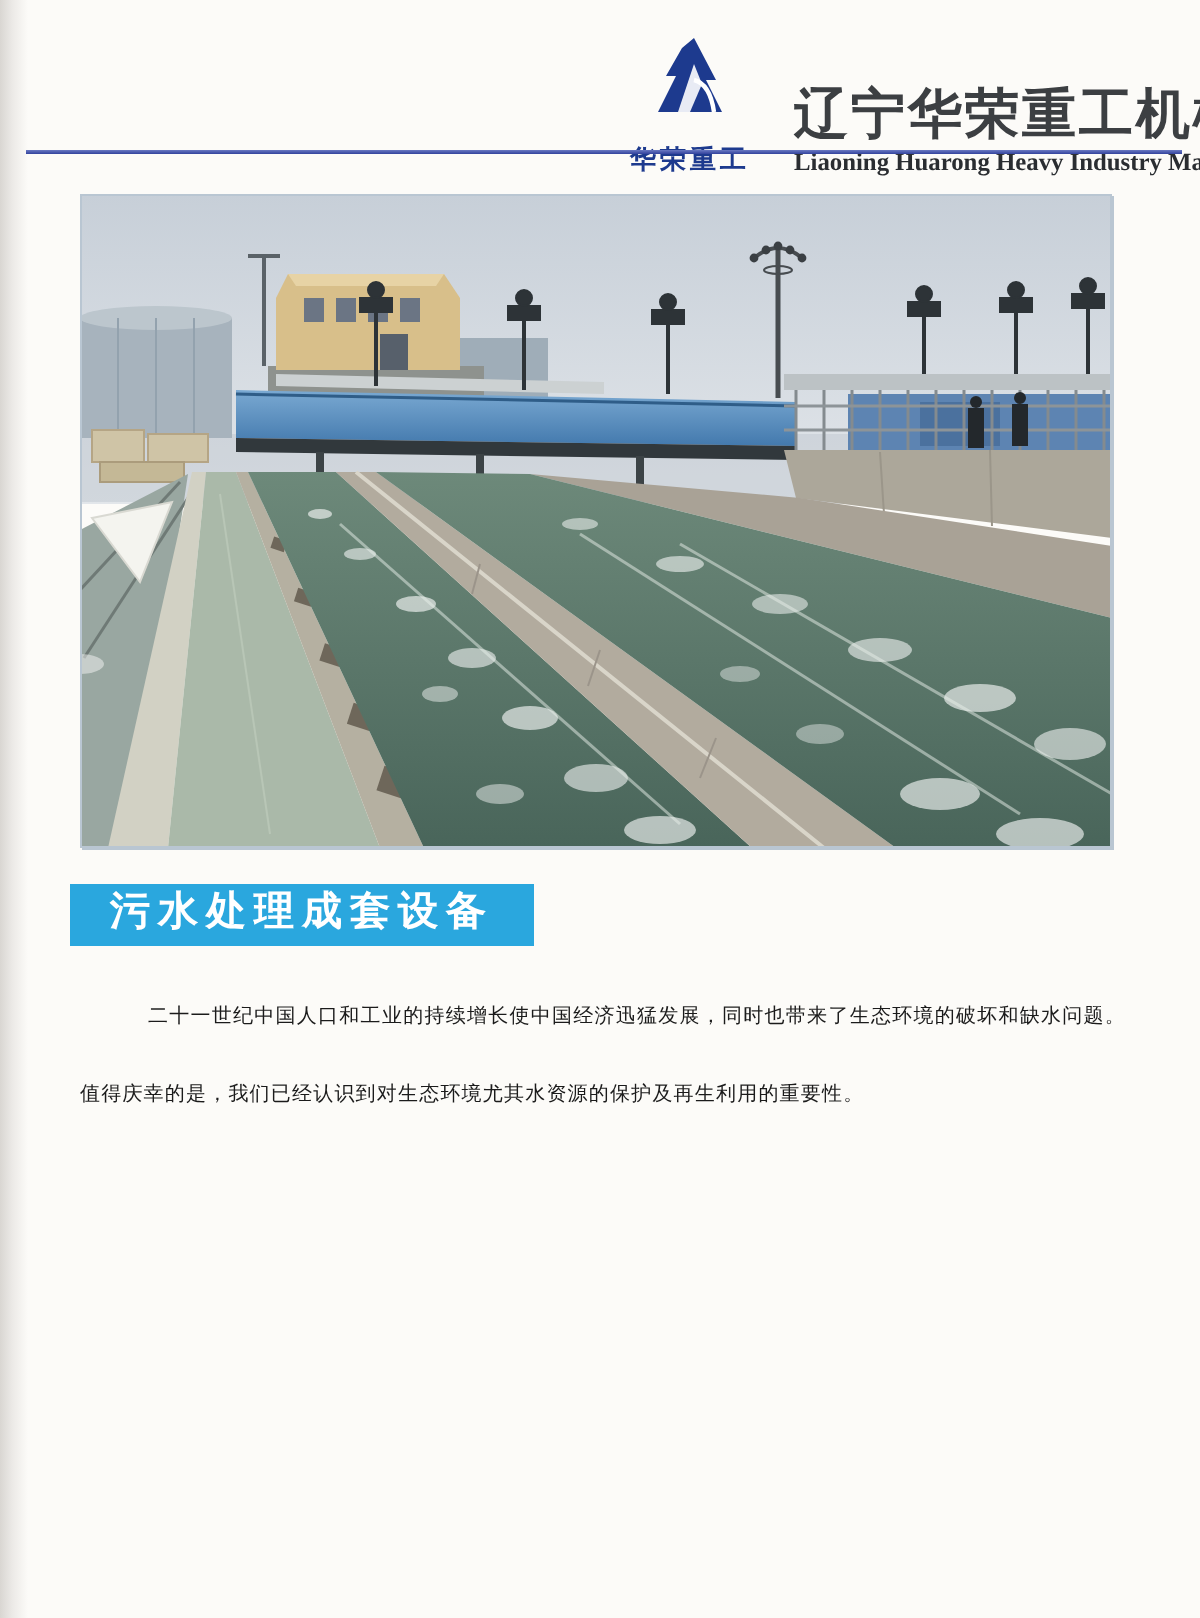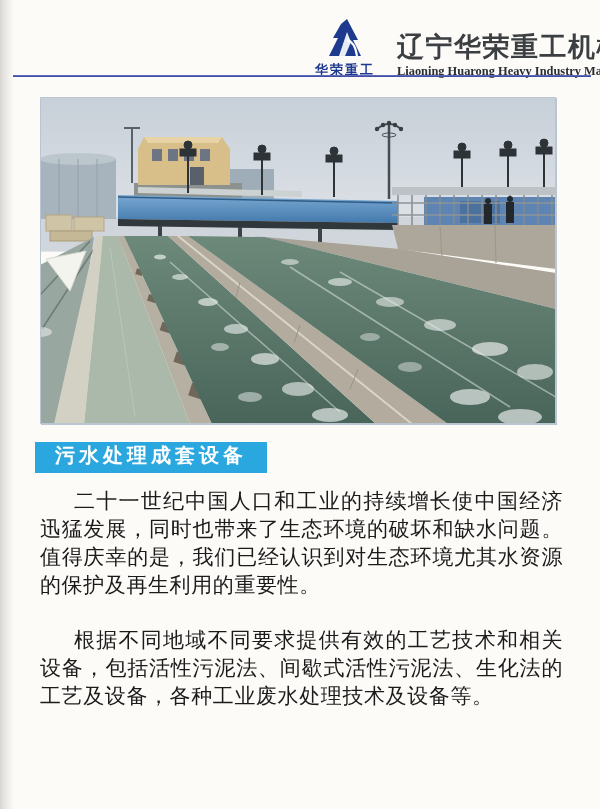--- a/index.html
+++ b/index.html
@@ -23,21 +23,21 @@
   
   .brand{
     position:absolute;top:18px;left:299px;
     display:flex;align-items:flex-end;gap:6px;
   }
   .logo{width:92px;text-align:center;}
   .logo svg{display:block;margin:0 auto;}
   .logo-text{
     font-family:"Liberation Sans","DejaVu Sans",sans-serif;
     font-weight:bold;font-size:13px;color:#1d3a8e;
-    letter-spacing:2px;margin-top:3px;white-space:nowrap;
+    letter-spacing:2px;margin-top:13px;white-space:nowrap;
   }
   .titles{padding-bottom:0;}
   .company-cn{
     font-size:27px;color:#3c3f42;font-weight:600;
     letter-spacing:1.5px;white-space:nowrap;line-height:1.15;
   }
   .company-en{
     font-size:12.4px;color:#2a2d31;font-weight:bold;
     white-space:nowrap;margin-top:1px;
   }
@@ -58,22 +58,22 @@
     display:flex;justify-content:center;
   }
   .banner span{
     font-family:"Liberation Sans","DejaVu Sans",sans-serif;
     font-weight:bold;font-size:20px;color:#ffffff;
     letter-spacing:4px;white-space:nowrap;
   }
   
   .body-text{
     position:absolute;left:40px;top:489px;width:523px;
-    font-size:21px;line-height:28px;color:#1b1b1b;
-    letter-spacing:0.6px;text-align:justify;font-family:Liberation Mono, monospace;
+    font-size:10px;line-height:39px;color:#1b1b1b;
+    letter-spacing:0.6px;text-align:justify;
   }
   .body-text p{margin:0 0 27px 0;text-indent:34px;}
 </style>
 </head>
 <body>
 
 <div class="page">
 
   <header>
     <div class="brand">
@@ -267,16 +267,15 @@
       <rect x="0.5" y="0.5" width="515" height="326" fill="none" stroke="#b9c6d2"></rect>
     </svg>
   </figure>
 
   <div class="banner">
     <span>污水处理成套设备</span>
   </div>
 
   <main class="body-text">
     <p>二十一世纪中国人口和工业的持续增长使中国经济迅猛发展，同时也带来了生态环境的破坏和缺水问题。值得庆幸的是，我们已经认识到对生态环境尤其水资源的保护及再生利用的重要性。</p>
-    <p>根据不同地域不同要求提供有效的工艺技术和相关设备，包括活性污泥法、间歇式活性污泥法、生化法的工艺及设备，各种工业废水处理技术及设备等。</p>
   </main>
 
 </div>
 
 </body></html>

